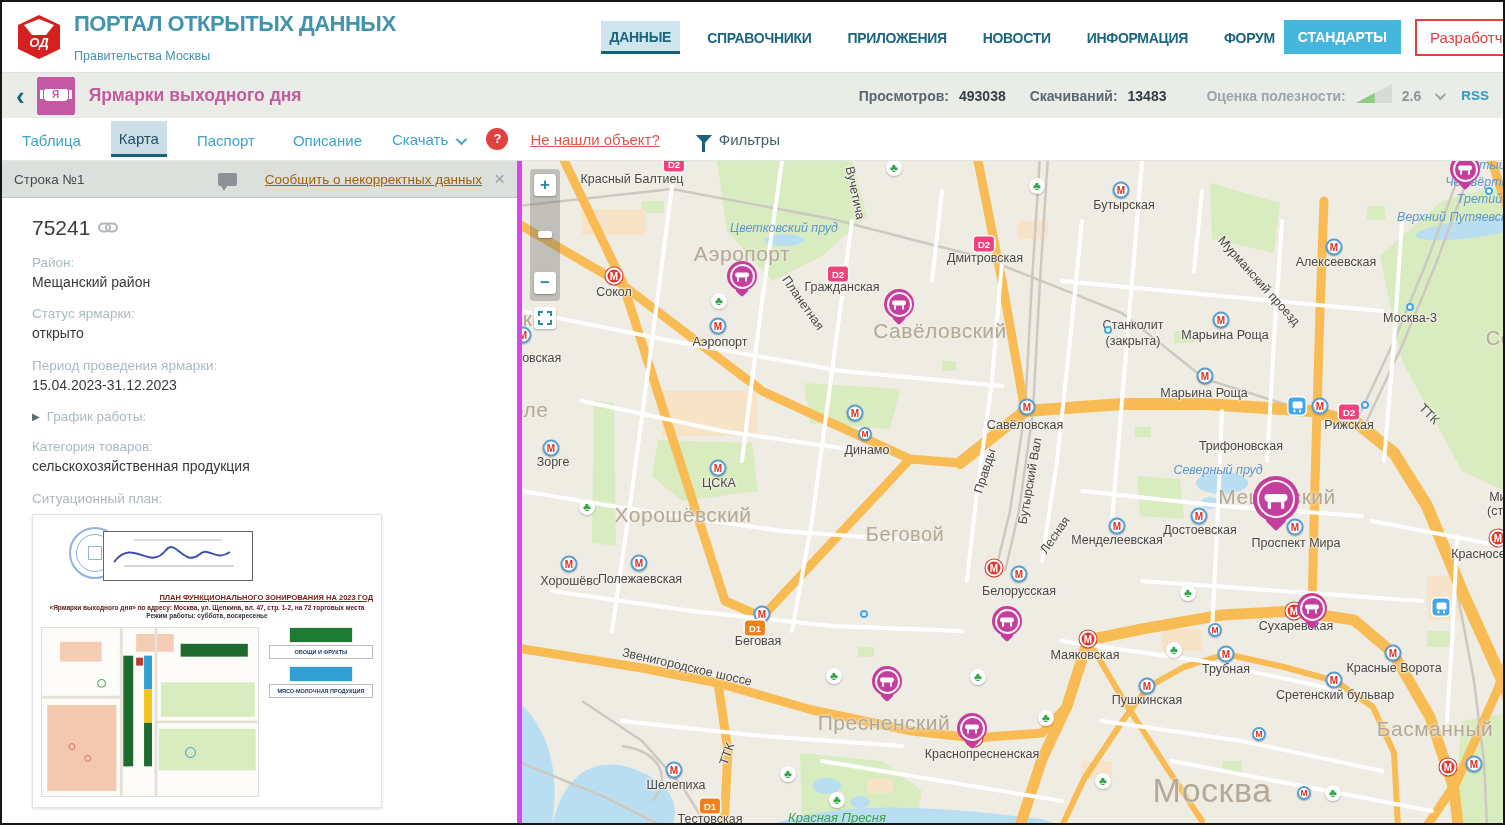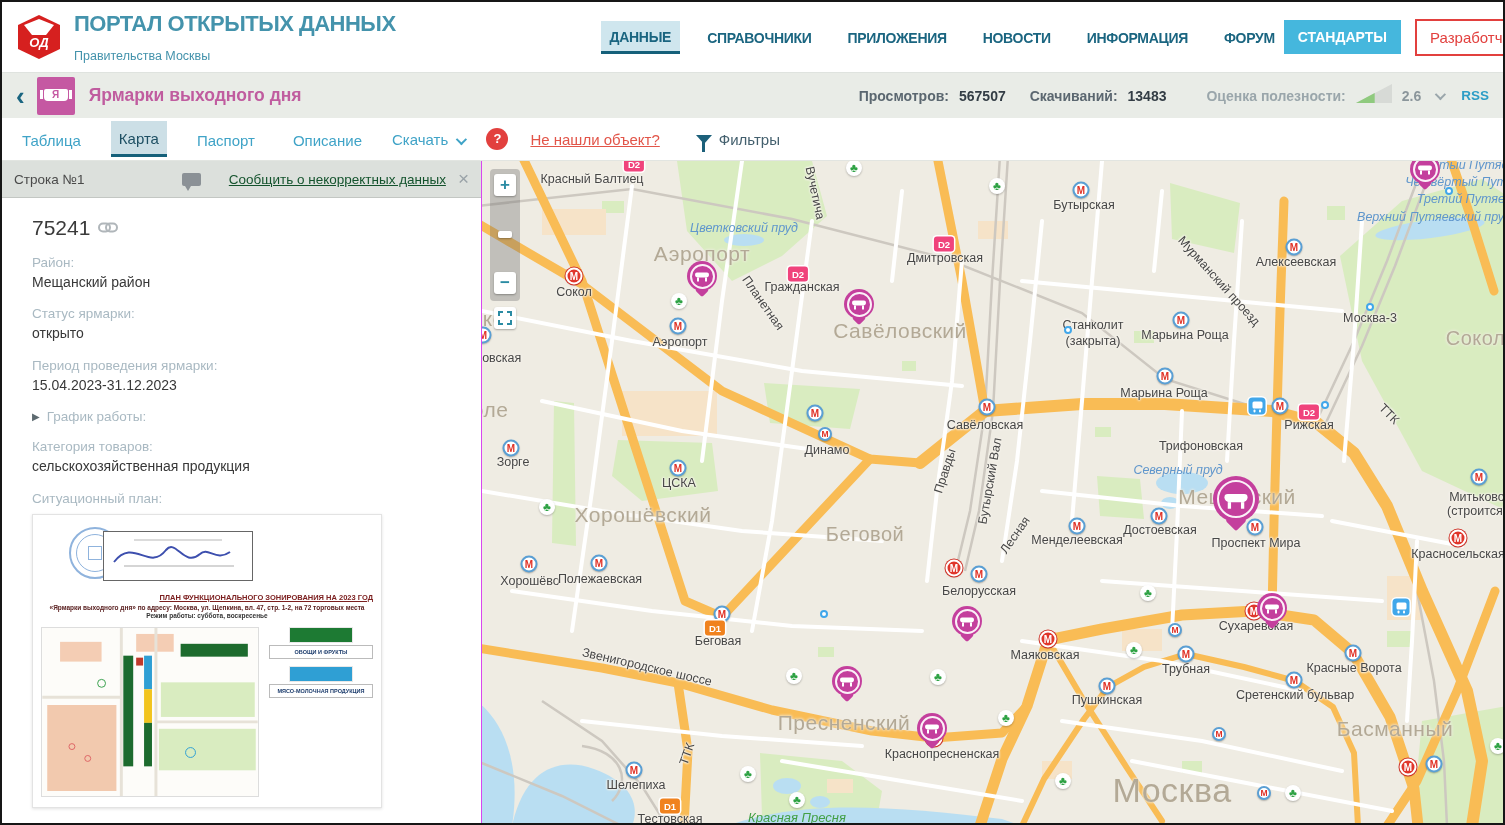--- a/index.html
+++ b/index.html
@@ -45,27 +45,27 @@
   .not-found { color:#e25549; font-size:15px; text-decoration:underline; cursor:pointer; }
   .filters { display:flex; align-items:center; gap:7px; margin-left:14px; cursor:pointer; }
   .funnel { width:0; height:0; border-left:8px solid transparent; border-right:8px solid transparent; border-top:9px solid #1c607a; position:relative; }
   .funnel:after { content:""; position:absolute; left:-1.5px; top:-2px; width:3px; height:10px; background:#1c607a; }
   .filters-label { color:#44606e; font-size:15px; }
 
   
   .content { display:flex; height:665px; border-top:1px solid #e2e5e1; }
 
   
-  .record-panel { width:480px; flex:0 0 auto; background:#fff; border-right:1px solid #d946ef; overflow:hidden; position:relative; }
+  .record-panel { width:520px; flex:0 0 auto; background:#fff; border-right:5px solid #d946ef; overflow:hidden; position:relative; }
   .row-header { height:37px; background:#dce0dc; border-bottom:1px solid #c3c7c3; display:flex; align-items:center; padding:0 12px; }
   .row-label { color:#4a4a4a; font-size:13.5px; }
   .row-header-right { margin-left:auto; display:flex; align-items:center; gap:8px; }
   .bubble-icon { width:19px; height:13px; background:#8b9196; border-radius:2px; position:relative; }
   .bubble-icon:after { content:""; position:absolute; left:3px; bottom:-5px; border-left:3px solid transparent; border-right:3px solid transparent; border-top:5px solid #8b9196; }
-  .report-link { color:#14532d; font-size:13.5px; text-decoration:underline; cursor:pointer;margin-left:20px; }
+  .report-link { color:#a16207; font-size:13.5px; text-decoration:underline; cursor:pointer;margin-left:20px; }
   .close-x { color:#9aa3a8; font-size:19px; cursor:pointer; margin-left:4px; }
   .panel-body { padding:18px 30px 0; }
   .record-id-row { display:flex; align-items:center; gap:8px; }
   .record-id { color:#3a3a3a; font-size:21px; }
   .field { margin-top:15px; }
   .field-label { color:#a9b9c2; font-size:13.5px; margin-bottom:3px; }
   .field-value { color:#383838; font-size:14px; line-height:1.32; max-width:400px; }
   .field-collapsed { display:flex; align-items:center; gap:7px; }
   .tri { color:#5d6a70; font-size:10px; }
   .plan-box { margin-top:8px; width:350px; background:#fff; border:1px solid #e3e3e3; box-shadow:0 1px 3px rgba(0,0,0,.12); padding:10px 8px; }
@@ -157,21 +157,21 @@
 </div>
 
 <div class="dataset-bar">
   <span class="back-chevron">‹</span>
   <span class="ds-icon">
       <span class="banner"></span>
     </span>
   <span class="ds-title">Ярмарки выходного дня</span>
   <div class="ds-right">
     <span class="ds-stat-label">Просмотров:</span>
-    <span class="ds-stat-value">567507</span>
+    <span class="ds-stat-value">493038</span>
     <span class="ds-stat-label">Скачиваний:</span>
     <span class="ds-stat-value">13483</span>
     <span class="ds-rating-label">Оценка полезности:</span>
     <span>
       <svg width="36" height="19" viewBox="0 0 36 19">
         <polygon points="0,19 36,0 36,19" fill="#d7dad6"></polygon>
         <polygon points="0,19 18.7,9.1 18.7,19" fill="#8fca7e"></polygon>
       </svg>
     </span>
     <span class="ds-rating-value">2.6</span>

